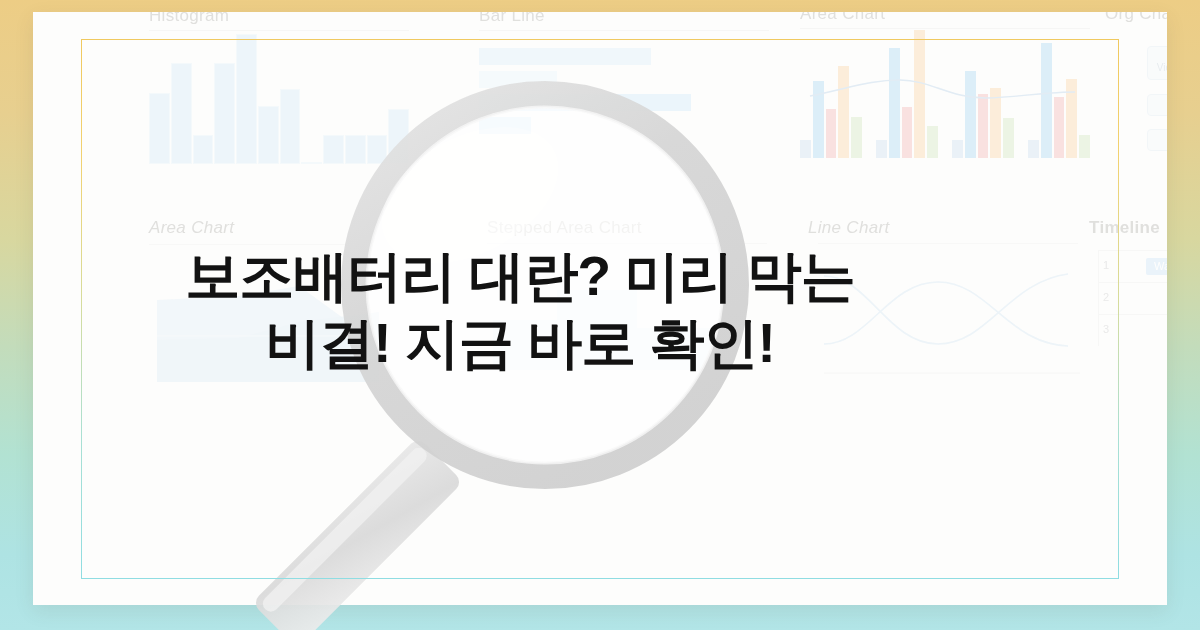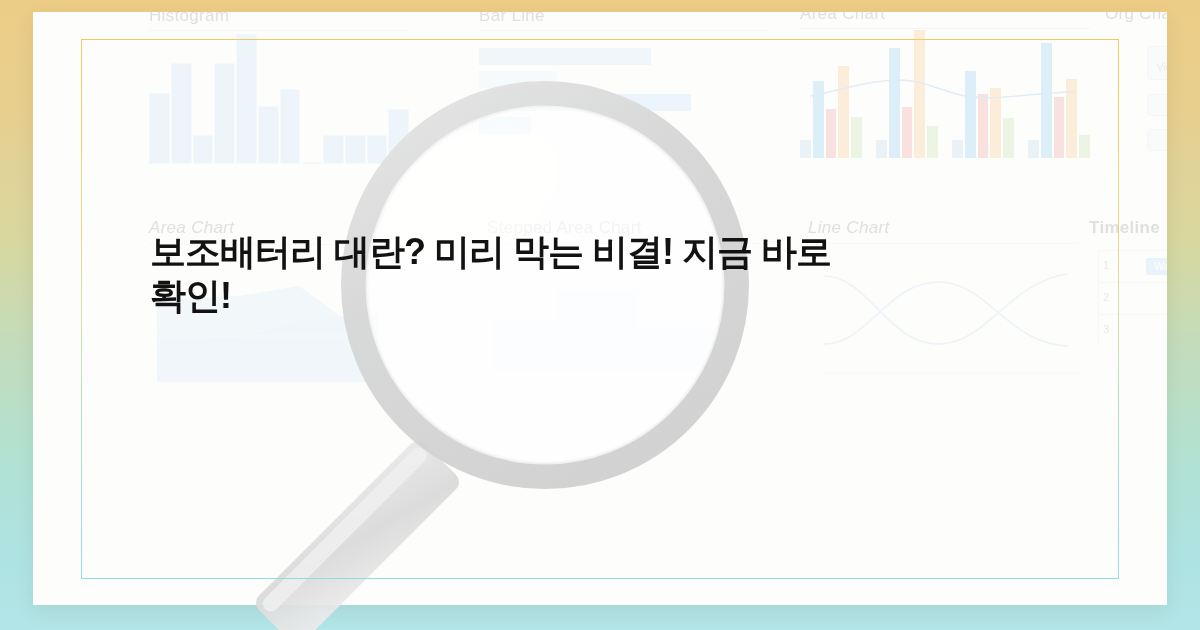--- a/index.html
+++ b/index.html
@@ -166,25 +166,25 @@
     pointer-events: none;
     z-index: 4;
   }
 
   
   #title {
     position: absolute;
     left: 0;
     top: 206px;
     width: 1040px;
-    text-align: left;
+    text-align: center;
     z-index: 8;
     padding: 0 150px;
     box-sizing: border-box;
-    font-size: 36px;
+    font-size: 55px;
     line-height: 1.22;
     font-weight: 700;
     color: #121212;
     letter-spacing: -1px;
     word-break: keep-all;
   }
 </style>
 </head>
 <body>
 

